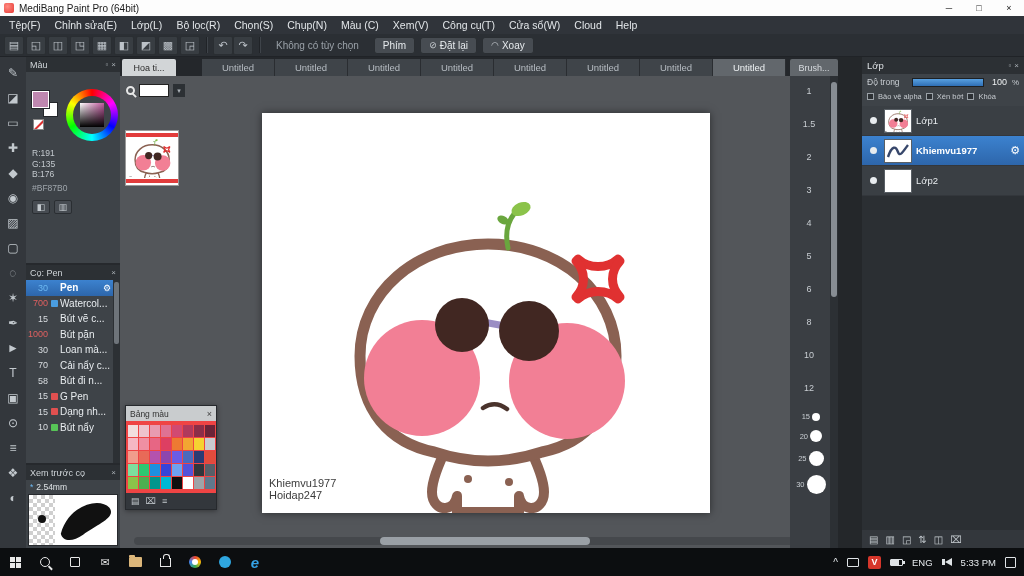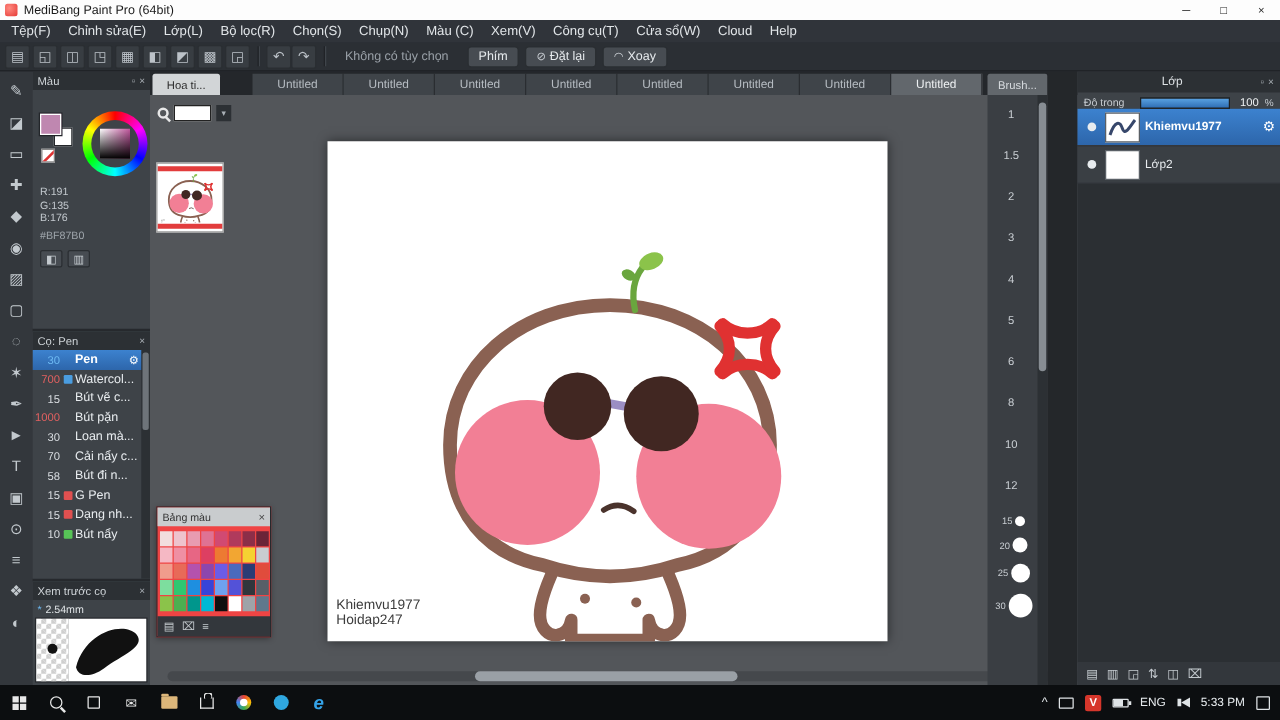--- a/index.html
+++ b/index.html
@@ -105,21 +105,21 @@
 .dot-row{display:flex;align-items:center;gap:2px}
 .dot-label{font-size:7.5px;color:#c9ced3;width:12px;text-align:right}
 .dot{background:#fff;border-radius:50%;display:block}
 .d1{width:8px;height:8px}.d2{width:12px;height:12px}.d3{width:15px;height:15px}.d4{width:19px;height:19px}
 .size-scroll{position:absolute;right:0;top:0;width:8px;height:100%;background:#2c3034}
 .size-scroll .vthumb2{position:absolute;left:1px;top:6px;width:6px;height:215px;background:#878d93;border-radius:3px}
 #gapcol{position:absolute;left:838px;top:0;width:24px;height:491px;background:#24272a}
 
 #layers{position:absolute;left:862px;top:0;width:162px;height:491px;background:#3e4348;display:flex;flex-direction:column}
 .layers-head{height:17px;background:#2c3034;display:flex;align-items:center;padding:0 5px;font-size:9.5px;color:#dde1e4;flex:none}
-.layers-head .title{flex:1;text-align:center}
+.layers-head .title{flex:1;}
 .lrow{display:flex;align-items:center;padding:3px 5px 0;gap:3px}
 .l-label{font-size:8.5px;color:#c6cbd0;width:42px;flex:none}
 .slider{flex:1;height:9px;background:#24272b;border:1px solid #1d2023;position:relative}
 .slider-fill{position:absolute;inset:0;background:linear-gradient(#58a0e0,#2f6fb5)}
 .l-val{width:20px;text-align:right;font-size:9px;color:#eef1f3}
 .l-unit{font-size:8px;color:#c6cbd0;width:9px;text-align:right}
 .blend-select{flex:1;height:14px;background:#53585d;border:1px solid #26292d;border-radius:2px;display:flex;align-items:center;padding:0 4px;font-size:8.5px;color:#eef1f3}
 .blend-select .dd{margin-left:auto;font-size:7px;color:#c6cbd0}
 .checks{display:flex;align-items:center;gap:4px;padding:5px 5px 5px}
 .cb{width:7px;height:7px;border:1px solid #9aa1a7;background:#2c3034;flex:none}
@@ -581,21 +581,38 @@
       </span>
     </div>
     <div class="lrow">
       <span class="l-label">Độ trong</span>
       <div class="slider">
           <div class="slider-fill"></div>
         </div>
       <span class="l-val">100</span>
       <span class="l-unit">%</span>
     </div>
+    <div class="checks">
+      <span class="cb"></span>
+      <span class="cb-label">Bảo vệ alpha</span>
+      <span class="cb"></span>
+      <span class="cb-label">Xén bớt</span>
+      <span class="cb"></span>
+      <span class="cb-label">Khóa</span>
+    </div>
     <div class="layer-list">
+      <div class="layer-row">
+        <span class="eye-dot"></span>
+        <span class="layer-thumb">
+            <svg viewBox="60 80 330 300">
+              <use href="#artwork"></use>
+            </svg>
+          </span>
+        <span class="layer-name">Lớp1</span>
+      </div>
       <div class="layer-row selected">
         <span class="eye-dot"></span>
         <span class="layer-thumb checker-sm">
           <svg viewBox="0 0 26 22">
               <path d="M3 17 C7 5 11 6 13 12 C15 18 19 10 23 5" stroke="#37476b" stroke-width="2.4" fill="none"></path>
             </svg>
         </span>
         <span class="layer-name">Khiemvu1977</span>
         <span class="layer-gear">⚙</span>
       </div>

